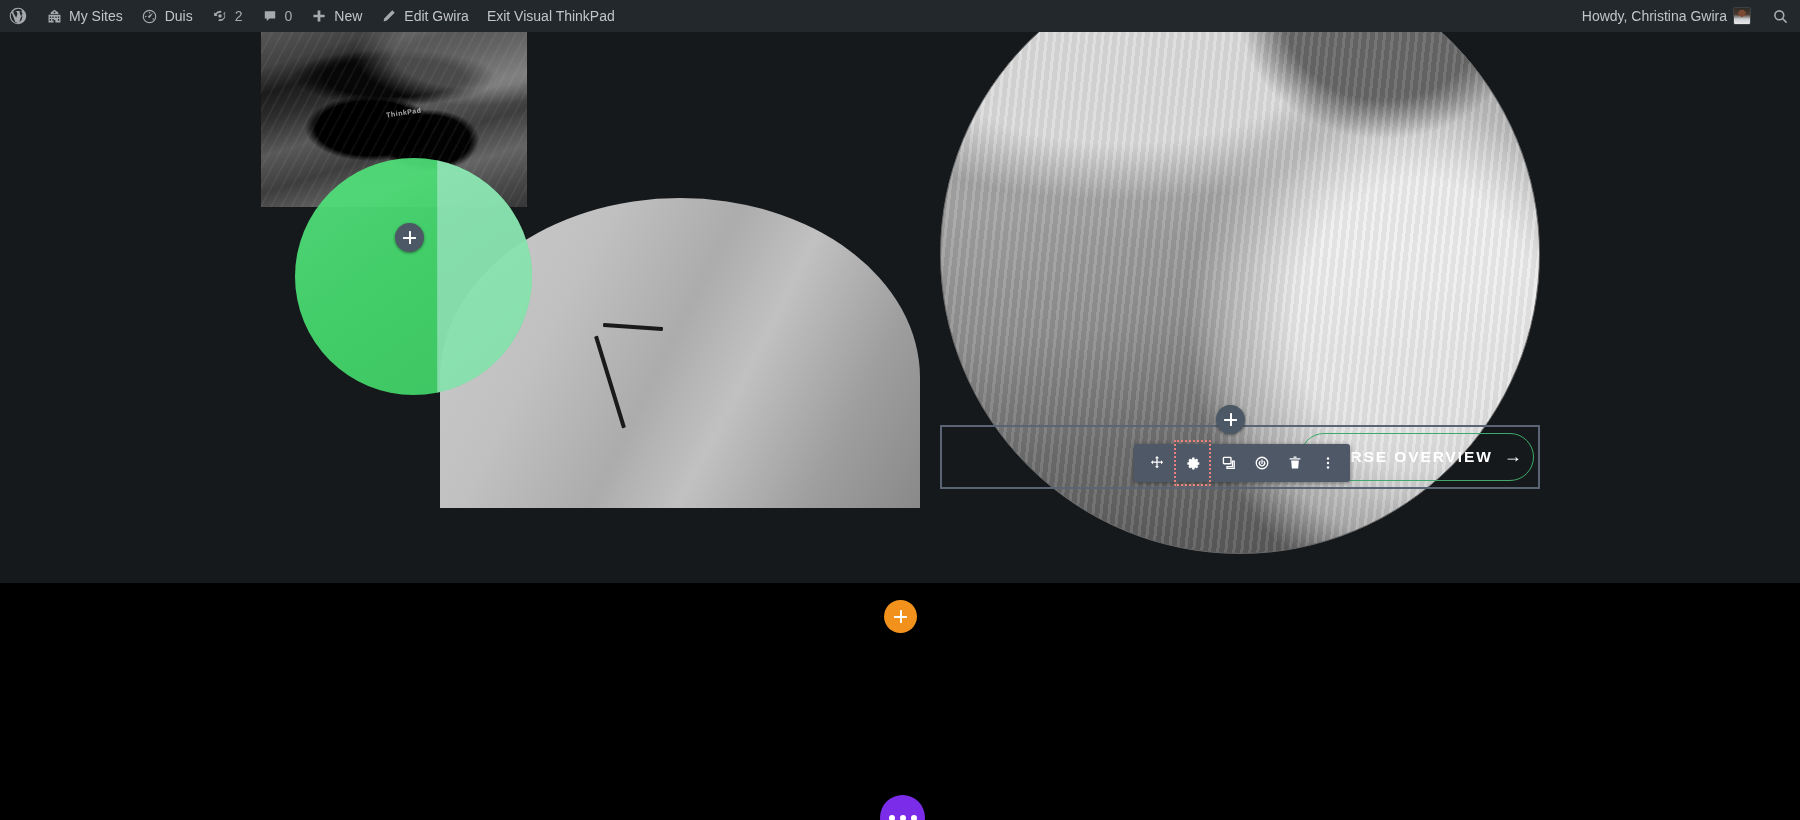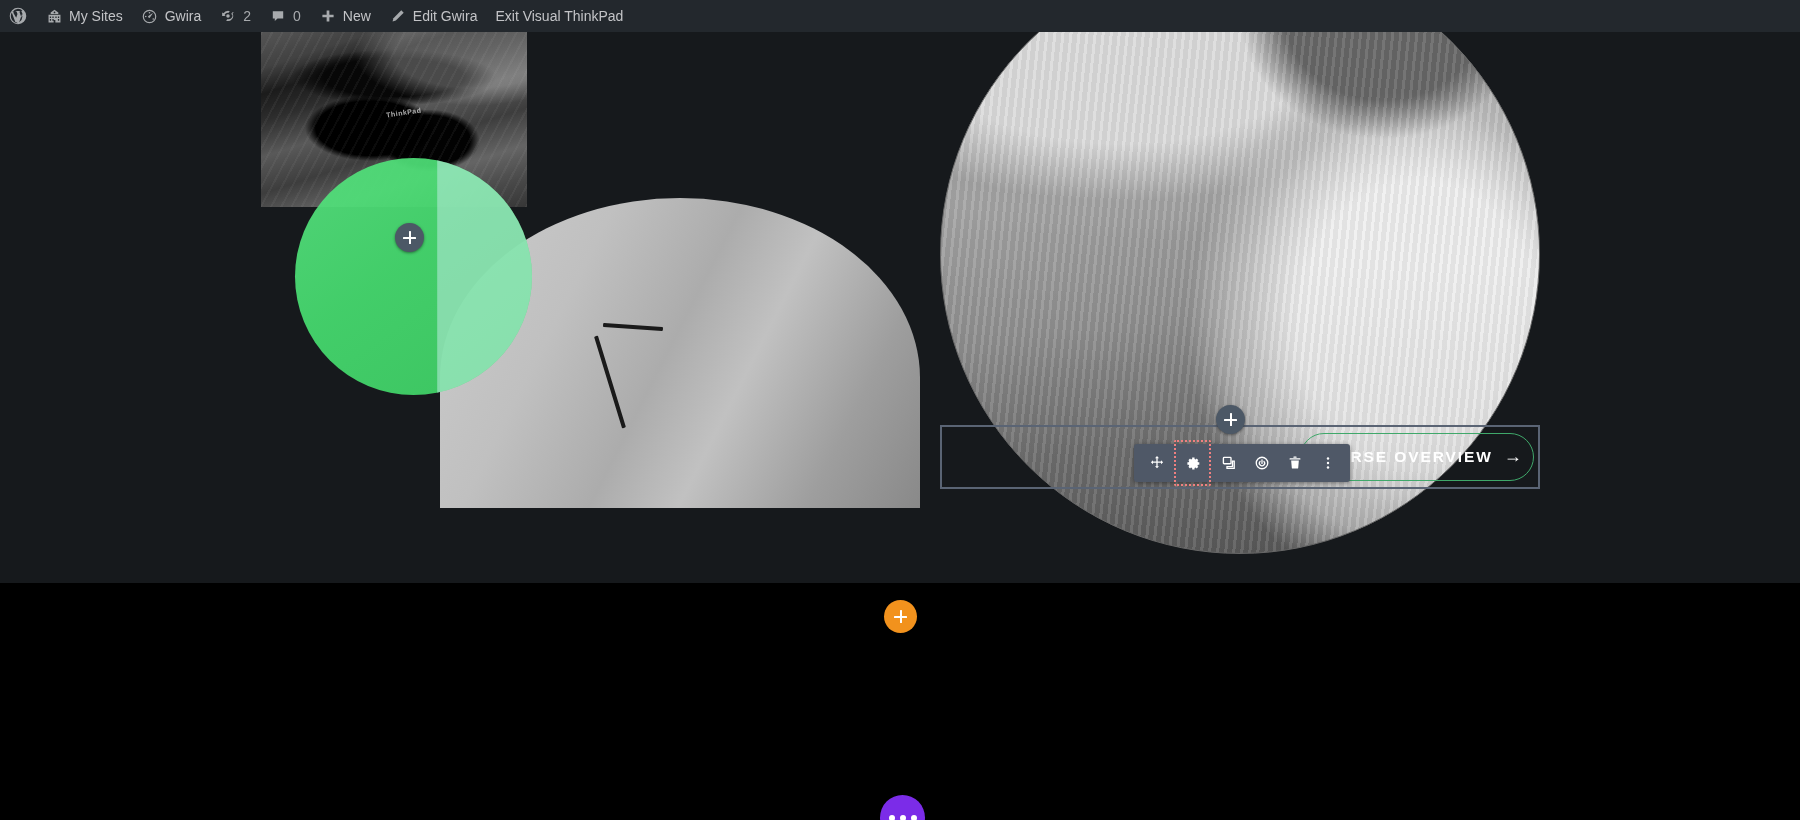--- a/index.html
+++ b/index.html
@@ -386,21 +386,21 @@
   <div class="ab-item">
     <span class="ab-icon">
       <svg width="17" height="17" viewBox="0 0 20 20" fill="currentColor">
         <path d="M10 2a8 8 0 1 0 8 8 8 8 0 0 0-8-8zm0 14.6A6.6 6.6 0 1 1 16.6 10 6.6 6.6 0 0 1 10 16.6z"></path>
         <path d="M13.4 6.1 9.1 9.2a1.2 1.2 0 1 0 1.6 1.6l3.1-4.3a.3.3 0 0 0-.4-.4z"></path>
         <circle cx="5.6" cy="10" r=".95"></circle>
           <circle cx="10" cy="5.6" r=".95"></circle>
           <circle cx="14.4" cy="13" r=".95"></circle>
       </svg>
     </span>
-    <span class="ab-label">Gwira</span>
+    <span class="ab-label">Duis</span>
   </div>
 
   <div class="ab-item">
     <span class="ab-icon">
       <svg width="16" height="16" viewBox="0 0 20 20" fill="currentColor">
         <path d="M10 3.5a6.5 6.5 0 0 0-5.6 3.2l-1.7-1V10h4.4L5.6 8.6A4.9 4.9 0 0 1 10 5.9a4.1 4.1 0 0 1 .9.1l1.3-1.9A6.6 6.6 0 0 0 10 3.5zm5.6 1.8-1.6 2.3 1.6 1A4.9 4.9 0 0 1 10 14.1a4.3 4.3 0 0 1-1-.1l-1.3 1.9a6.5 6.5 0 0 0 8-9.1l1.6-1.5z"></path>
         <circle cx="10" cy="10" r="2.2"></circle>
       </svg>
     </span>
     <span class="ab-label ab-count">2</span>
@@ -430,20 +430,34 @@
         <path d="M14.1 2.9 17.1 5.9 7.3 15.7 3.2 16.8 4.3 12.7 14.1 2.9z"></path>
       </svg>
     </span>
     <span class="ab-label">Edit Gwira</span>
   </div>
 
   <div class="ab-item">
     <span class="ab-label">Exit Visual ThinkPad</span>
   </div>
 
+  <div id="admin-bar-right">
+    <div class="ab-item">
+      <span class="ab-label">Howdy, Christina Gwira</span>
+      <span class="ab-avatar"></span>
+    </div>
+    <div class="ab-search">
+      <span class="ab-icon">
+        <svg width="17" height="17" viewBox="0 0 20 20" fill="none" stroke="currentColor" stroke-width="1.9">
+          <circle cx="8.6" cy="8.6" r="5.2"></circle>
+          <line x1="12.4" y1="12.4" x2="16.6" y2="16.6" stroke-linecap="round"></line>
+        </svg>
+      </span>
+    </div>
+  </div>
 </div>
 
 <div id="canvas">
 
   <div id="section-one">
 
     <div id="headphones-image">
       <span id="headphones-brand">ThinkPad</span>
     </div>
 

